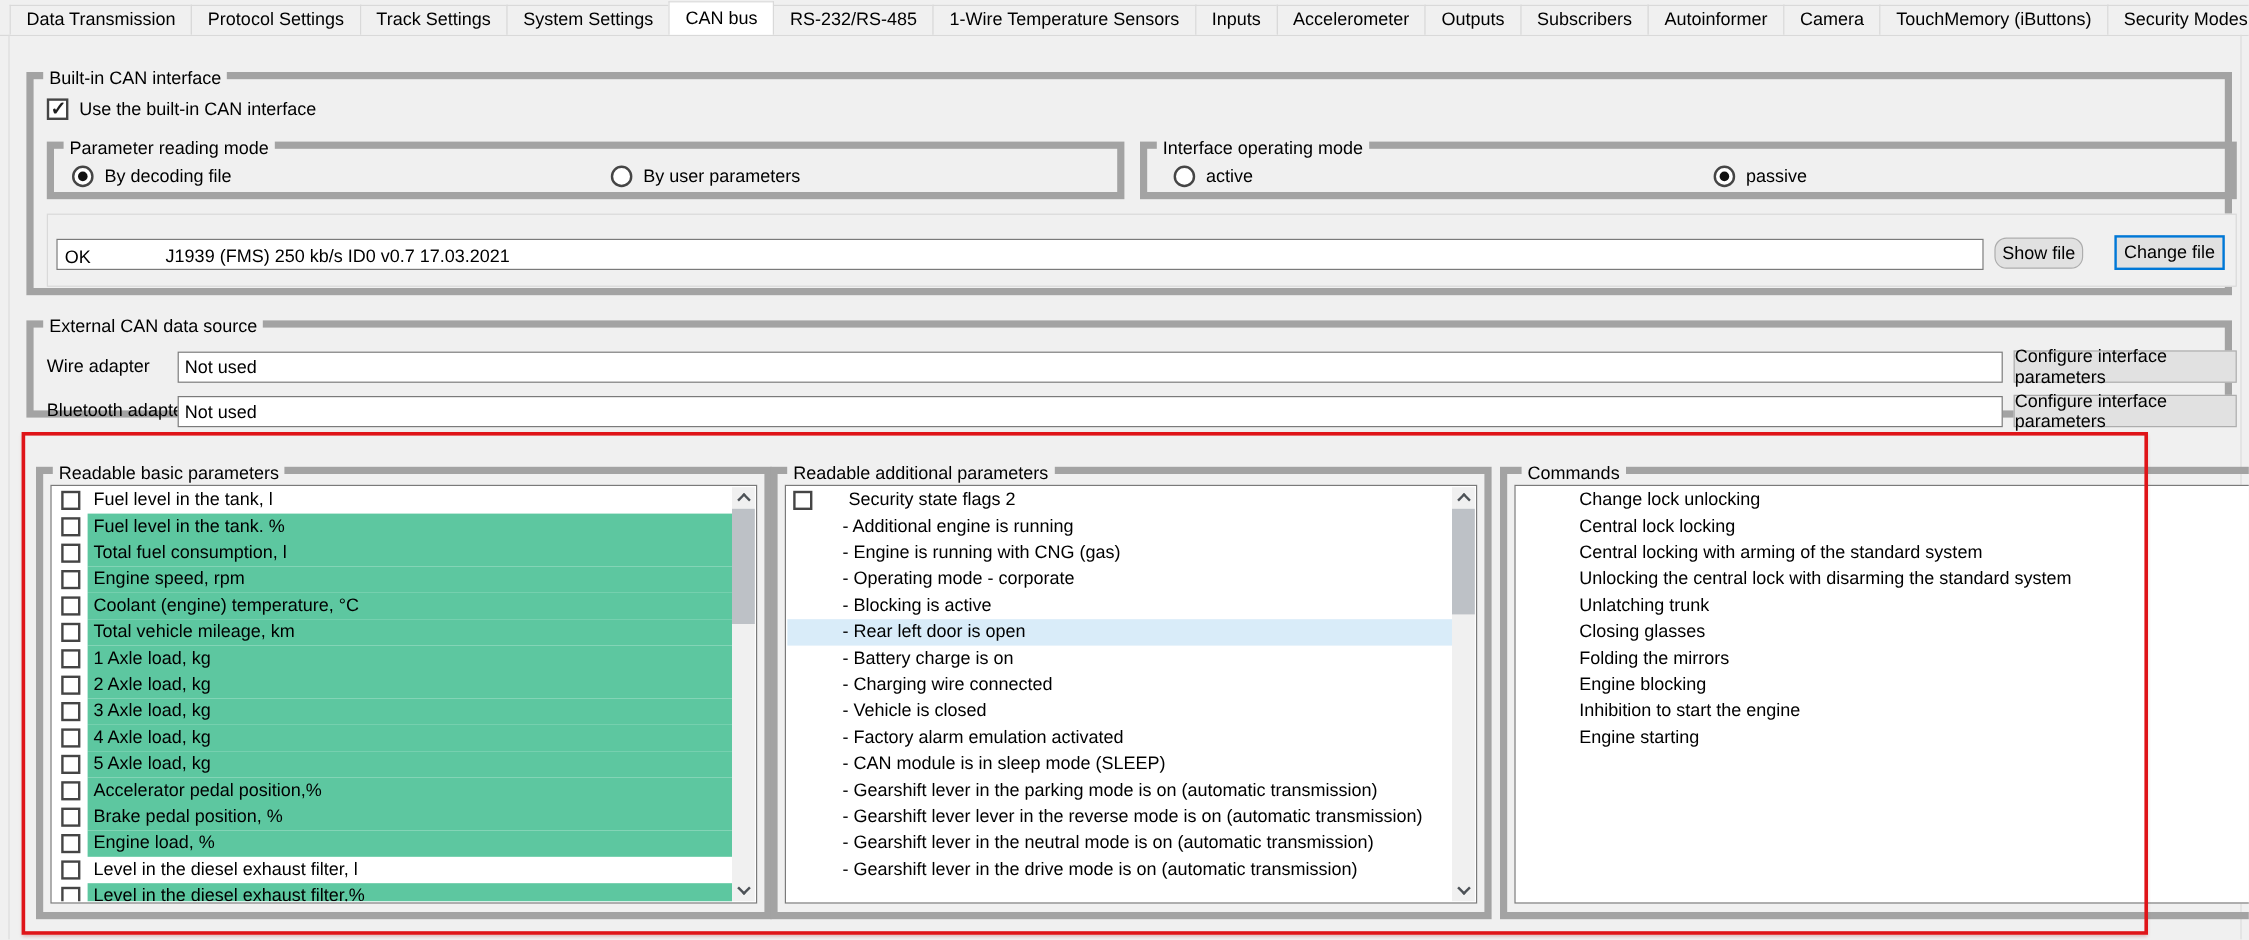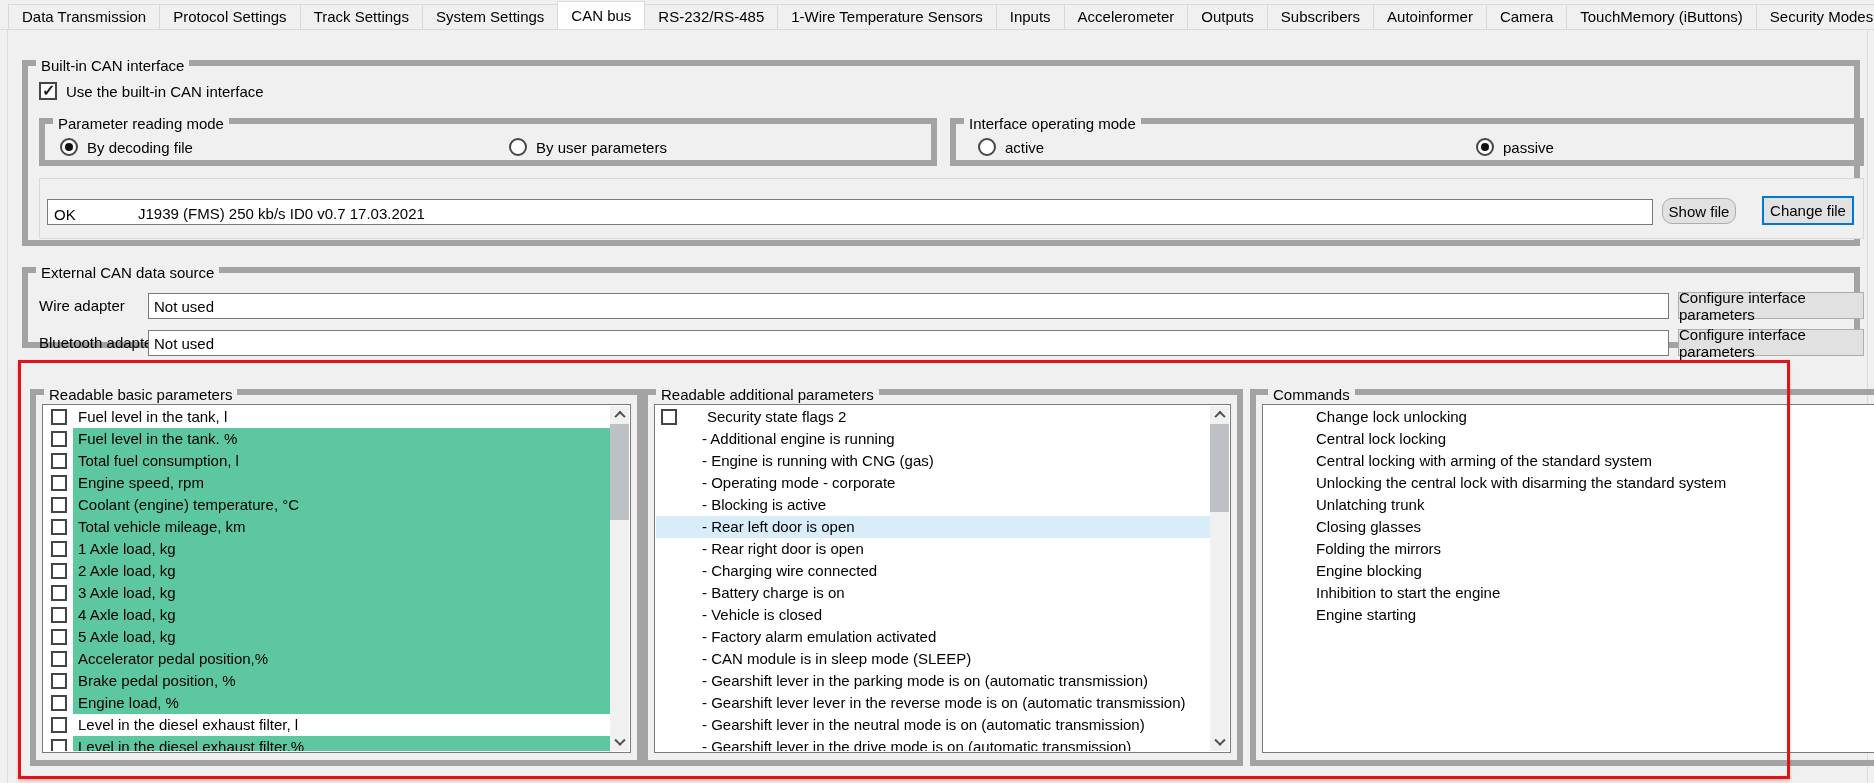--- a/index.html
+++ b/index.html
@@ -156,21 +156,21 @@
       <span>By user parameters</span>
     </div>
   </div>
 
   <div class="groupbox" style="left:922px; top:52px; width:914px; height:48px;">
     <span class="legend">Interface operating mode</span>
     <div class="ctrl-row" style="left:22px; top:14px;align-items:center;">
       <span class="radio"></span>
       <span>active</span>
     </div>
-    <div class="ctrl-row" style="left:472px; top:14px;margin-left:48px;">
+    <div class="ctrl-row" style="left:472px; top:14px;">
       <span class="radio checked"></span>
       <span>passive</span>
     </div>
   </div>
 
   <div class="filepanel" style="left:11px; top:112px; width:1825px; height:61px;">
     <div class="edit" style="left:7px; top:20px; width:1606px; height:26px;">
       <span class="file-status">OK</span>
       <span class="file-name">J1939 (FMS) 250 kb/s ID0 v0.7 17.03.2021</span>
     </div>
@@ -347,23 +347,22 @@
           </div>
           <div class="fill indent">
             <div>Security state flags 2</div>
           </div>
         </div>
         <div class="subrow">- Additional engine is running</div>
         <div class="subrow">- Engine is running with CNG (gas)</div>
         <div class="subrow">- Operating mode - corporate</div>
         <div class="subrow">- Blocking is active</div>
         <div class="subrow sel">- Rear left door is open</div>
-        <div class="subrow">- Rear right door is open</div>
+        <div class="subrow">- Battery charge is on</div>
         <div class="subrow">- Charging wire connected</div>
-        <div class="subrow">- Battery charge is on</div>
         <div class="subrow">- Vehicle is closed</div>
         <div class="subrow">- Factory alarm emulation activated</div>
         <div class="subrow">- CAN module is in sleep mode (SLEEP)</div>
         <div class="subrow">- Gearshift lever in the parking mode is on (automatic transmission)</div>
         <div class="subrow">- Gearshift lever lever in the reverse mode is on (automatic transmission)</div>
         <div class="subrow">- Gearshift lever in the neutral mode is on (automatic transmission)</div>
         <div class="subrow">- Gearshift lever in the drive mode is on (automatic transmission)</div>
         <div class="partial"></div>
       </div>
     <div class="sbar">

